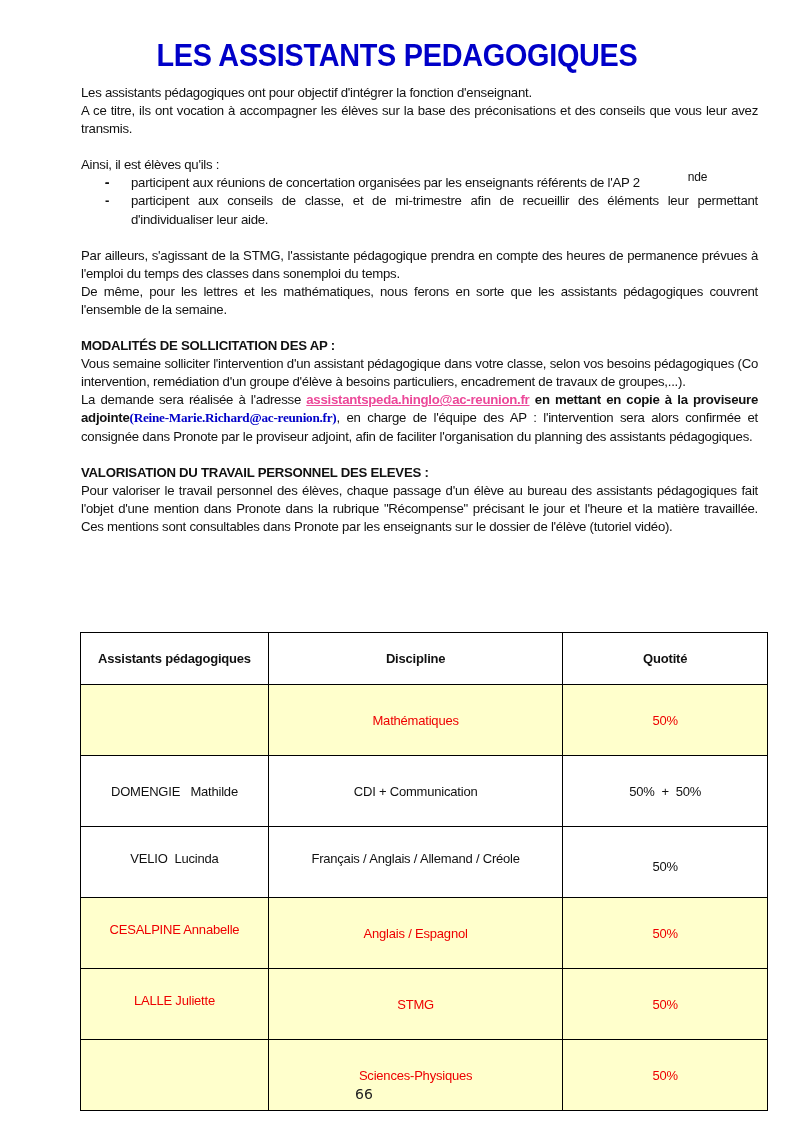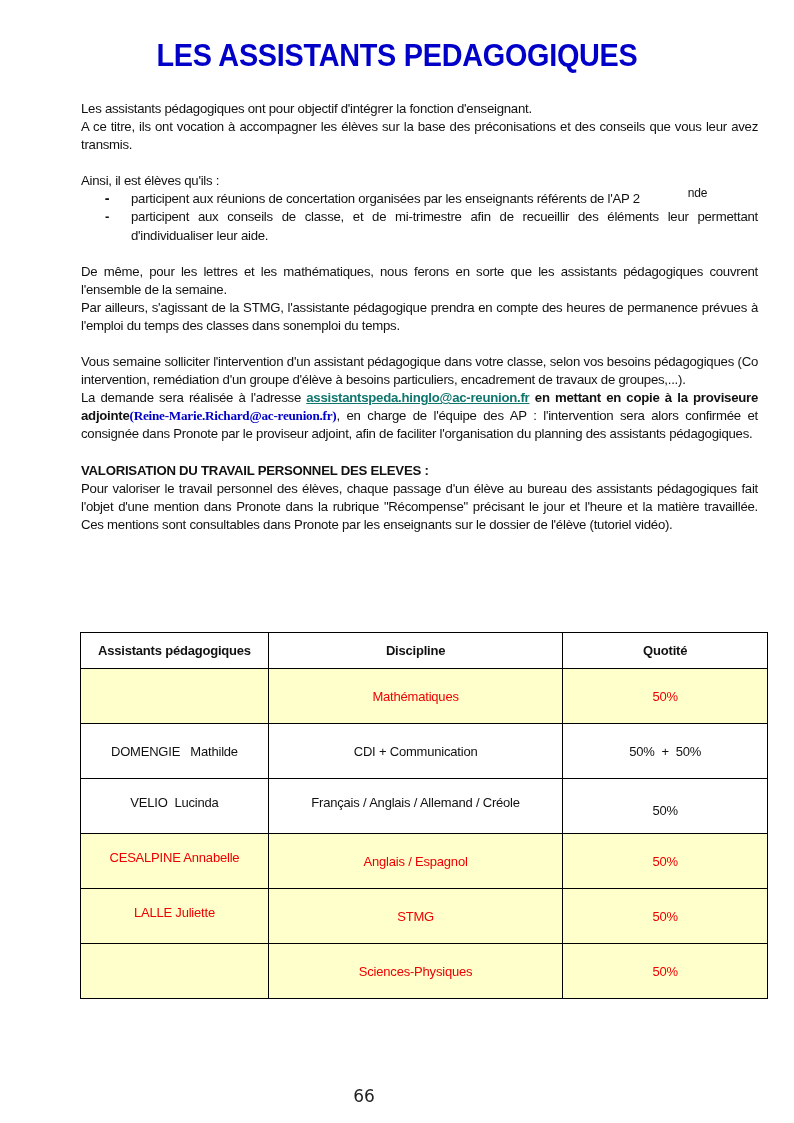--- a/index.html
+++ b/index.html
@@ -1,46 +1,46 @@
 <!DOCTYPE html>
 <html><head>
 <meta charset="utf-8">
 <style>
   html, body { margin:0; padding:0; background:#ffffff; }
   body { width:794px; height:1123px; position:relative; overflow:hidden;
          font-family:"Liberation Sans", sans-serif; color:#111; }
   .title { position:absolute; left:0; top:38px; width:794px; text-align:center;
            font-family:"Liberation Sans", sans-serif; font-weight:bold; font-size:31px;
            color:#0000c8; letter-spacing:-0.3px; transform:scaleX(0.93); }
-  .content { position:absolute; left:81px; top:100px; width:677px;
+  .content { position:absolute; left:81px; top:84px; width:677px;
              font-size:13.2px; line-height:18.1px; letter-spacing:-0.25px; }
   .content p { margin:0; text-align:justify; }
   .gap { height:18px; }
   .bullets { margin:0; padding:0; list-style:none; }
   .bullets li { position:relative; padding-left:50px; text-align:justify; }
   .bullets li .dash { position:absolute; left:24px; top:0; font-weight:bold; }
   .heading { font-weight:bold; }
-  .link { color:#0f766e; font-weight:bold; text-decoration:underline;margin-top:32px; }
+  .link { color:#ec4899; font-weight:bold; text-decoration:underline;margin-top:32px; }
   .email2 { color:#0000c8; font-weight:bold;font-family:Liberation Serif, serif; }
   .bold { font-weight:bold; }
   sup { font-size:12px; line-height:0; vertical-align:6px;padding-left:48px; }
 
   table.ap { position:absolute; left:80px; top:632px; width:688px;
              border-collapse:collapse; font-size:13px; letter-spacing:-0.2px; }
-  table.ap th, table.ap td { border:1.5px solid #000; text-align:center; padding:8px; }
+  table.ap th, table.ap td { border:1.5px solid #000; text-align:center; padding:16px; }
   table.ap th { font-weight:bold; height:19px; font-size:13px; }
   table.ap td { height:38px; }
   col.c1 { width:188px; } col.c2 { width:295px; } col.c3 { width:205px; }
   tr.hl td { background:#ffffcc; }
   .red { color:#ee0000; }
   td .top { display:block; margin-top:-8px; }
   td .low { display:block; margin-top:8px; }
 
   .page-num { position:absolute; left:0; top:1086px; width:728px; text-align:center;
-              font-family:"DejaVu Sans", sans-serif; font-size:17px; color:#222; }
+              font-family:"DejaVu Sans", sans-serif; font-size:14px; color:#222; }
 </style>
 </head>
 <body>
 
 <div class="title">LES ASSISTANTS PEDAGOGIQUES</div>
 
 <div class="content">
   <p>Les assistants pédagogiques ont pour objectif d'intégrer la fonction d'enseignant.</p>
   <p>A ce titre, ils ont vocation à accompagner les élèves sur la base des préconisations et des conseils que vous leur avez transmis.</p>
   <div class="gap"></div>
@@ -52,23 +52,24 @@
     <li>
       <span class="dash">-</span>
       <span>participent aux réunions de concertation organisées par les enseignants référents de l'AP 2</span><sup>nde</sup>
     </li>
     <li>
       <span class="dash">-</span>
       <span>participent aux conseils de classe, et de mi-trimestre afin de recueillir des éléments leur permettant d'individualiser leur aide.</span>
     </li>
   </ul>
   <div class="gap"></div>
+  <p>Par ailleurs, s'agissant de la STMG, l'assistante pédagogique prendra en compte des heures de permanence prévues à l'emploi du temps des classes dans sonemploi du temps.</p>
   <p>De même, pour les lettres et les mathématiques, nous ferons en sorte que les assistants pédagogiques couvrent l'ensemble de la semaine.</p>
-  <p>Par ailleurs, s'agissant de la STMG, l'assistante pédagogique prendra en compte des heures de permanence prévues à l'emploi du temps des classes dans sonemploi du temps.</p>
   <div class="gap"></div>
+  <p class="heading">MODALITÉS DE SOLLICITATION DES AP :</p>
   <p>Vous semaine solliciter l'intervention d'un assistant pédagogique dans votre classe, selon vos besoins pédagogiques (Co intervention, remédiation d'un groupe d'élève à besoins particuliers, encadrement de travaux de groupes,...).</p>
   <p><span>La demande sera réalisée à l'adresse </span><span class="link">assistantspeda.hinglo@ac-reunion.fr</span><span class="bold"> en mettant en copie à la proviseure adjointe</span><span class="email2">(Reine-Marie.Richard@ac-reunion.fr)</span><span>, en charge de l'équipe des AP : l'intervention sera alors confirmée et consignée dans Pronote par le proviseur adjoint, afin de faciliter l'organisation du planning des assistants pédagogiques.</span></p>
   <div class="gap"></div>
   <p class="heading">VALORISATION DU TRAVAIL PERSONNEL DES ELEVES :</p>
   <p>Pour valoriser le travail personnel des élèves, chaque passage d'un élève au bureau des assistants pédagogiques fait l'objet d'une mention dans Pronote dans la rubrique "Récompense" précisant le jour et l'heure et la matière travaillée. Ces mentions sont consultables dans Pronote par les enseignants sur le dossier de l'élève (tutoriel vidéo).</p>
 </div>
 
 <table class="ap">
   <colgroup>
       <col class="c1">

